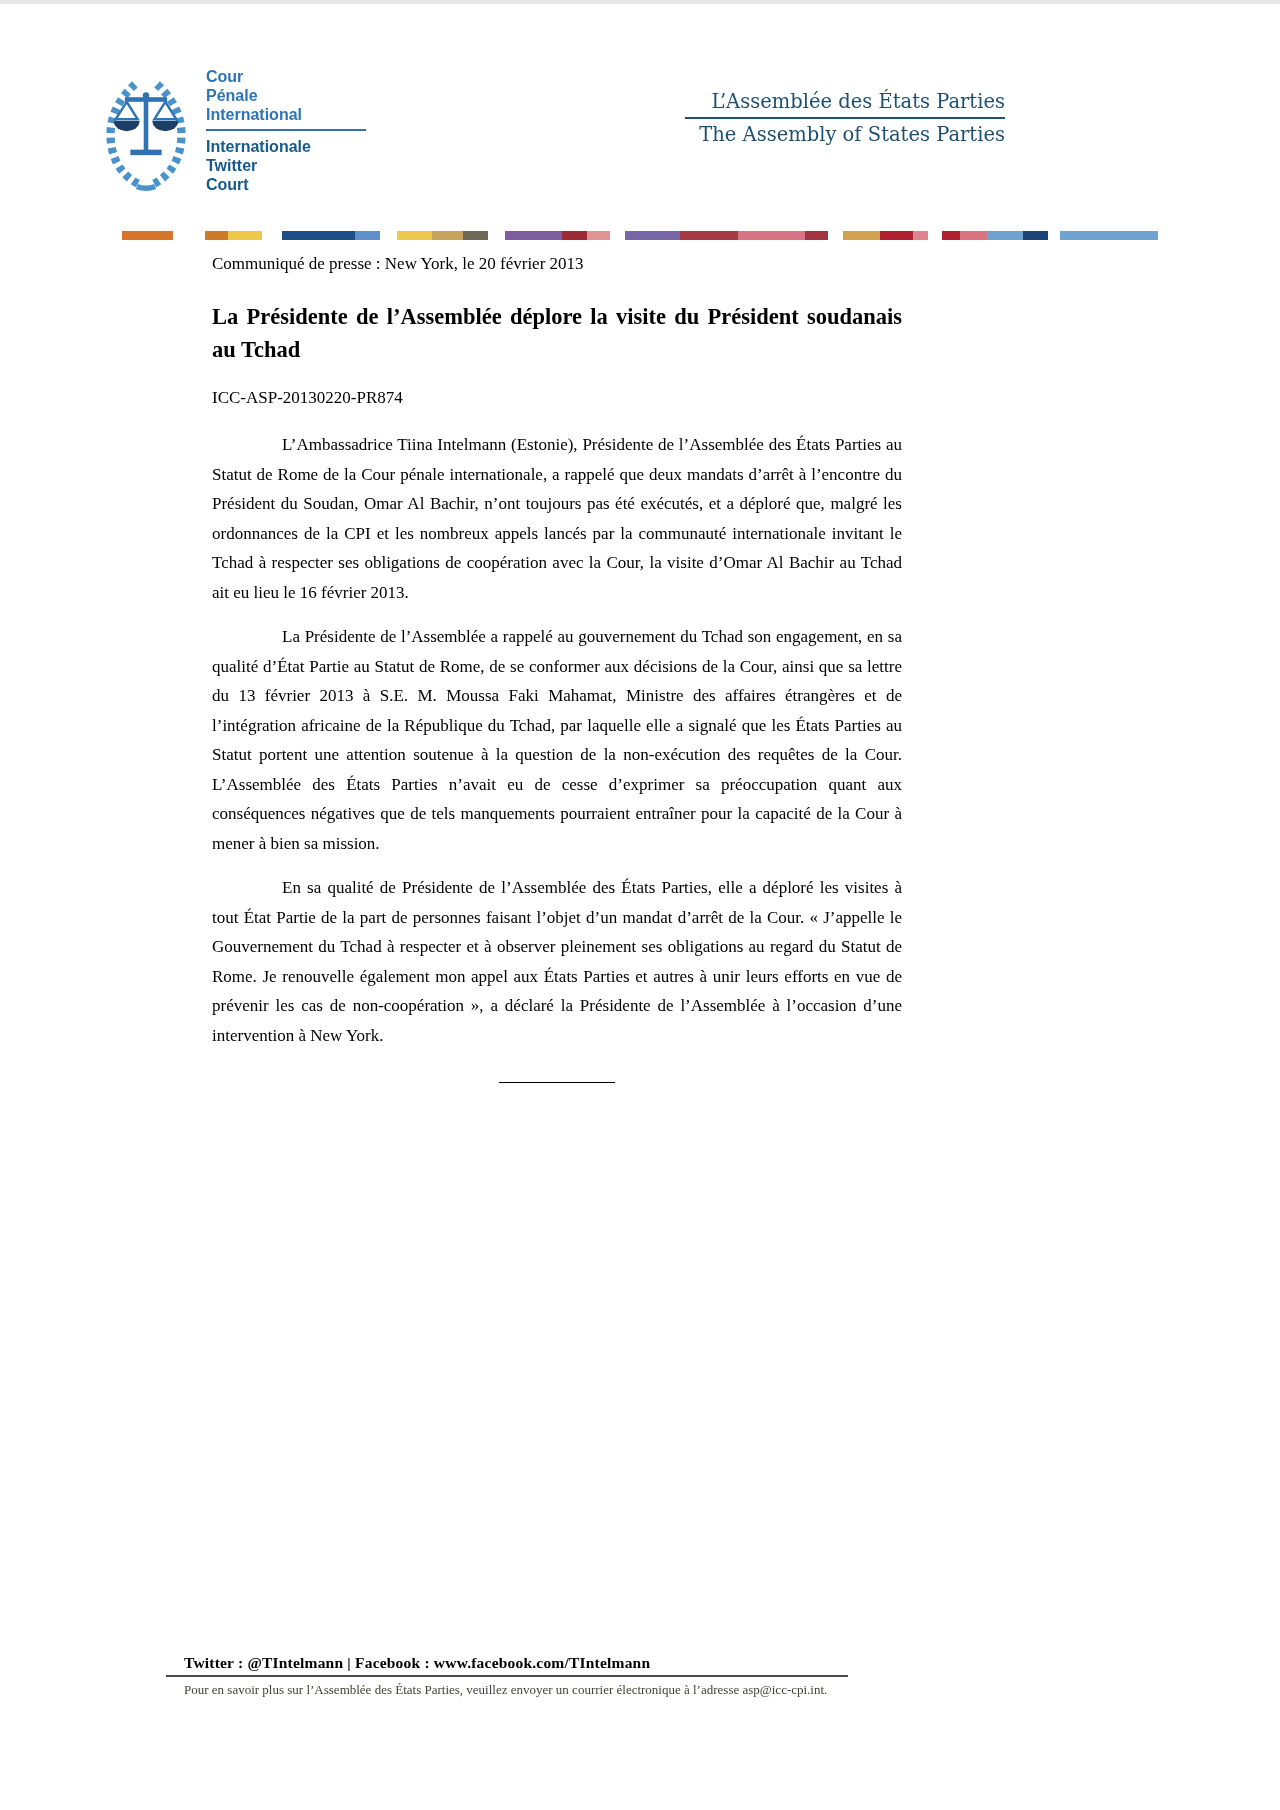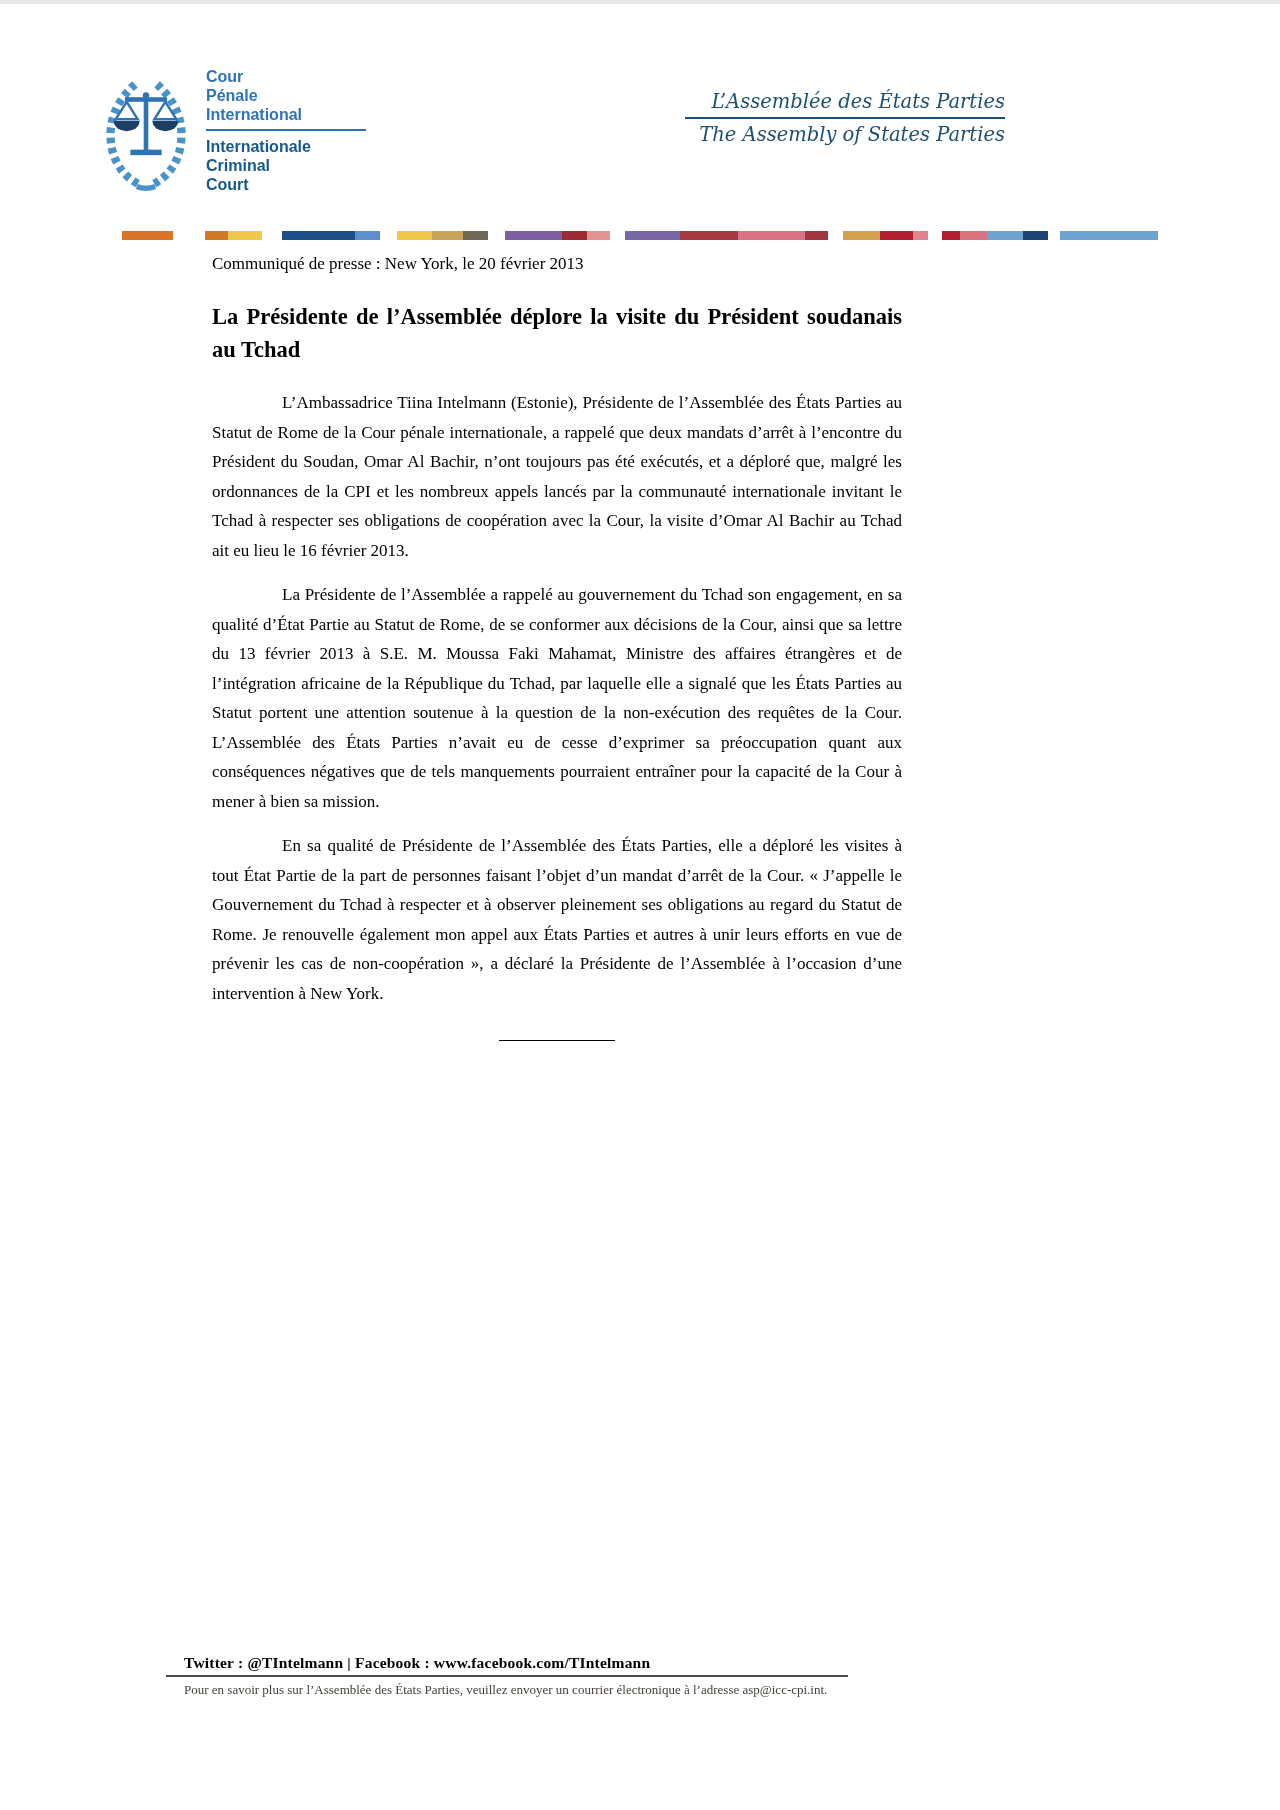--- a/index.html
+++ b/index.html
@@ -16,21 +16,21 @@
   }
 
   
   .logo { position: absolute; left: 100px; top: 58px; display: flex; }
   .logo-icon { width: 92px; height: 124px; margin-top: 10px; }
   .logo-text { margin-left: 14px; font-family: "Liberation Sans", sans-serif; font-weight: bold; font-size: 16px; line-height: 19px; padding-top: 5px; }
   .logo-fr { color: #2e74b5; }
   .logo-divider { width: 160px; height: 2px; background: #2e74b5; margin: 5px 0 6px; }
   .logo-en { color: #155a8a; }
 
-  .header-right { position: absolute; right: 275px; top: 86px; width: 320px; text-align: right; font-family: "DejaVu Serif", serif; font-size: 19.5px; color: #1d4f70; font-style: italic; }
+  .header-right { position: absolute; right: 275px; top: 86px; width: 320px; text-align: right; font-family: "DejaVu Serif", serif; font-size: 19.5px; color: #1d4f70; }
   .header-right-rule { width: 100%; height: 1.5px; background: #1d4f70; margin: 4px 0 4px; }
 
   
   .band { position: absolute; left: 122px; top: 227px; height: 9px; display: flex; }
   .band span { display: block; height: 100%; }
 
   
   .doc { position: absolute; left: 212px; top: 250px; width: 690px; font-family: Liberation Serif, serif; }
   .meta { font-size: 17px; margin-bottom: 26px; }
   .doc-title { font-size: 22.5px; line-height: 33px; font-weight: bold; text-align: justify; margin-bottom: 22px; }
@@ -67,21 +67,21 @@
     </svg>
     <div class="logo-text">
       <div class="logo-fr">
         <div>Cour</div>
         <div>Pénale</div>
         <div>International</div>
       </div>
       <div class="logo-divider"></div>
       <div class="logo-en">
         <div>Internationale</div>
-        <div>Criminal</div>
+        <div>Twitter</div>
         <div>Court</div>
       </div>
     </div>
   </div>
 
   <div class="header-right">
     <div>L’Assemblée des États Parties</div>
     <div class="header-right-rule"></div>
     <div>The Assembly of States Parties</div>
   </div>
@@ -116,20 +116,21 @@
       <span style="width: 27px; background: rgb(216, 115, 127);"></span>
       <span style="width: 36px; background: rgb(111, 163, 207);"></span>
       <span style="width: 25px; background: rgb(30, 68, 118);"></span>
       <span style="width: 12px; background: transparent;"></span>
       <span style="width: 98px; background: rgb(111, 163, 207);"></span>
     </div>
 
   <div class="doc">
     <p class="meta">Communiqué de presse : New York, le 20 février 2013</p>
     <h1 class="doc-title">La Présidente de l’Assemblée déplore la visite du Président soudanais au Tchad</h1>
+    <p class="doc-ref">ICC-ASP-20130220-PR874</p>
     <p class="body-para">L’Ambassadrice Tiina Intelmann (Estonie), Présidente de l’Assemblée des États Parties au Statut de Rome de la Cour pénale internationale, a rappelé que deux mandats d’arrêt à l’encontre du Président du Soudan, Omar Al Bachir, n’ont toujours pas été exécutés, et a déploré que, malgré les ordonnances de la CPI et les nombreux appels lancés par la communauté internationale invitant le Tchad à respecter ses obligations de coopération avec la Cour, la visite d’Omar Al Bachir au Tchad ait eu lieu le 16 février 2013.</p>
     <p class="body-para">La Présidente de l’Assemblée a rappelé au gouvernement du Tchad son engagement, en sa qualité d’État Partie au Statut de Rome, de se conformer aux décisions de la Cour, ainsi que sa lettre du 13 février 2013 à S.E. M. Moussa Faki Mahamat, Ministre des affaires étrangères et de l’intégration africaine de la République du Tchad, par laquelle elle a signalé que les États Parties au Statut portent une attention soutenue à la question de la non-exécution des requêtes de la Cour. L’Assemblée des États Parties n’avait eu de cesse d’exprimer sa préoccupation quant aux conséquences négatives que de tels manquements pourraient entraîner pour la capacité de la Cour à mener à bien sa mission.</p>
     <p class="body-para">En sa qualité de Présidente de l’Assemblée des États Parties, elle a déploré les visites à tout État Partie de la part de personnes faisant l’objet d’un mandat d’arrêt de la Cour. « J’appelle le Gouvernement du Tchad à respecter et à observer pleinement ses obligations au regard du Statut de Rome. Je renouvelle également mon appel aux États Parties et autres à unir leurs efforts en vue de prévenir les cas de non-coopération », a déclaré la Présidente de l’Assemblée à l’occasion d’une intervention à New York.</p>
     <div class="separator"></div>
   </div>
 
   <div class="footer">
     <p class="footer-social">Twitter : @TIntelmann | Facebook : www.facebook.com/TIntelmann</p>
     <div class="footer-rule"></div>
     <p class="footer-note">Pour en savoir plus sur l’Assemblée des États Parties, veuillez envoyer un courrier électronique à l’adresse asp@icc-cpi.int.</p>

